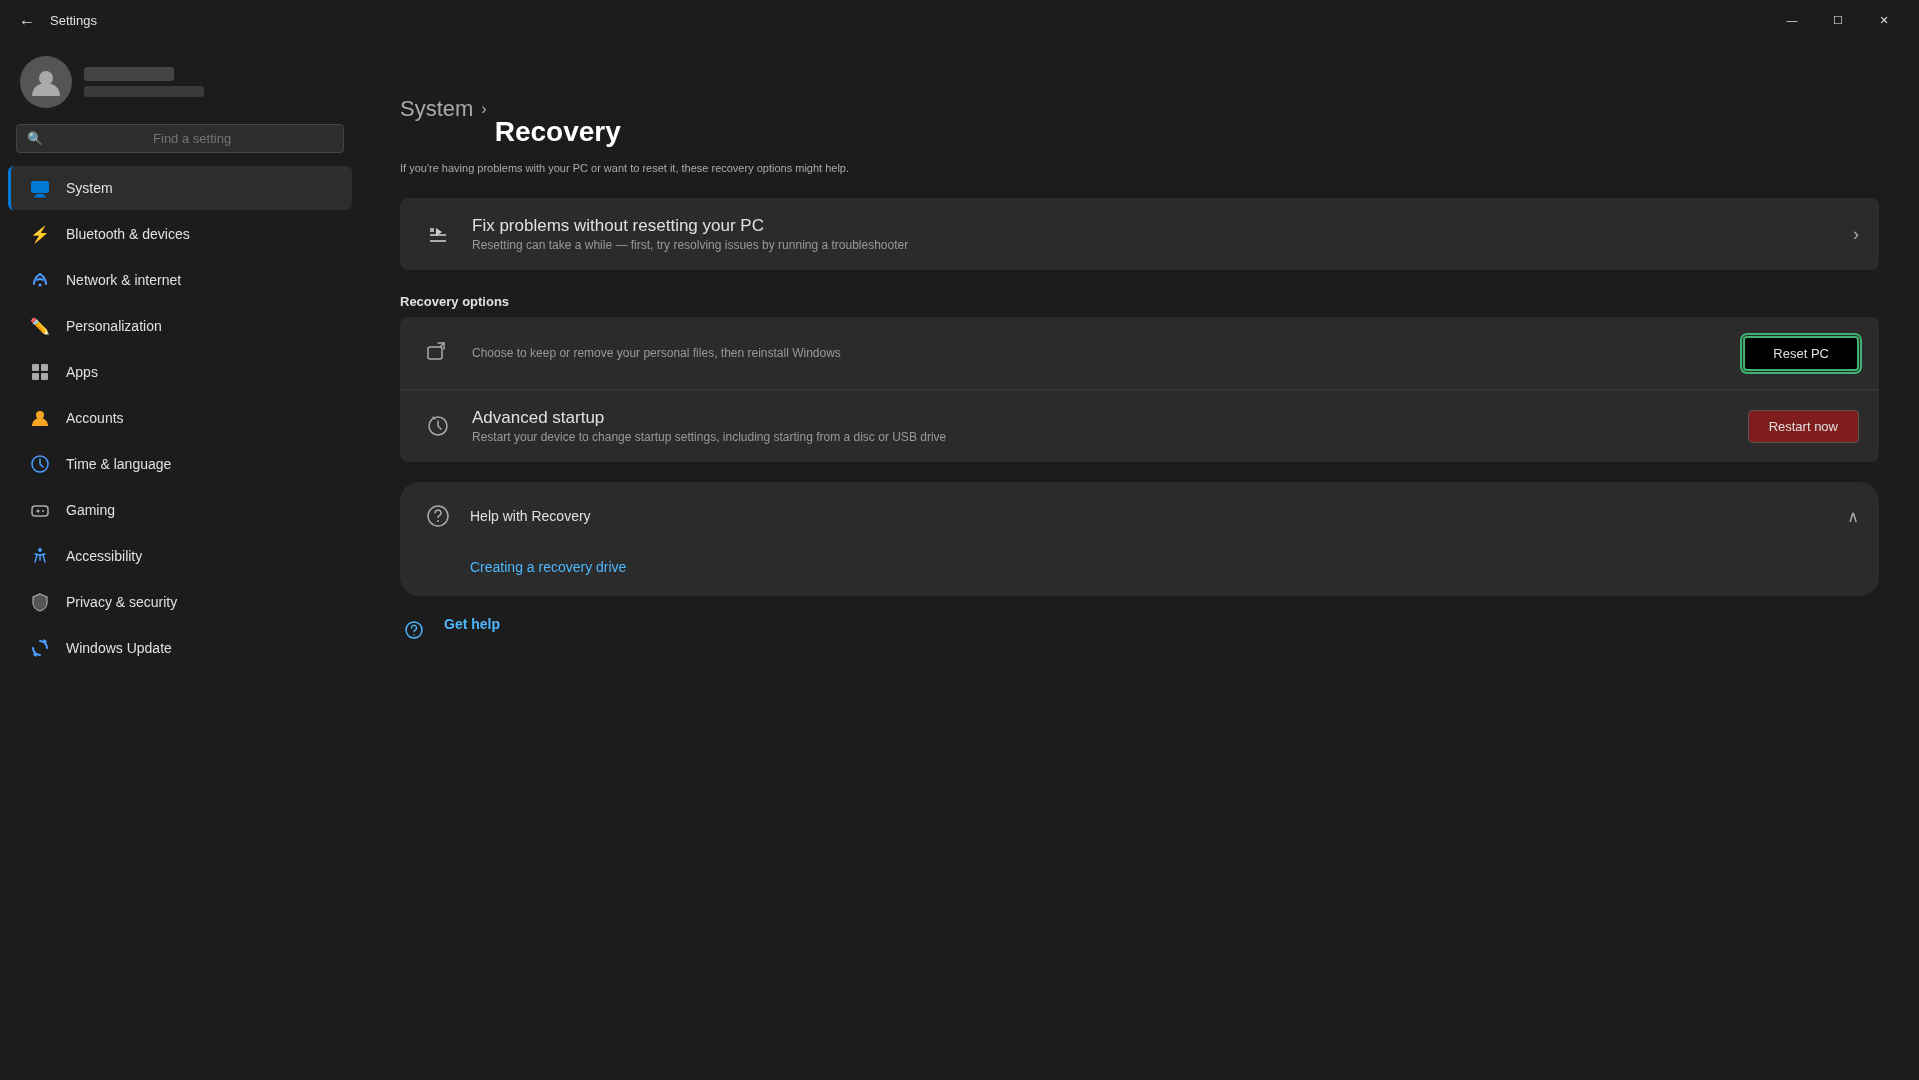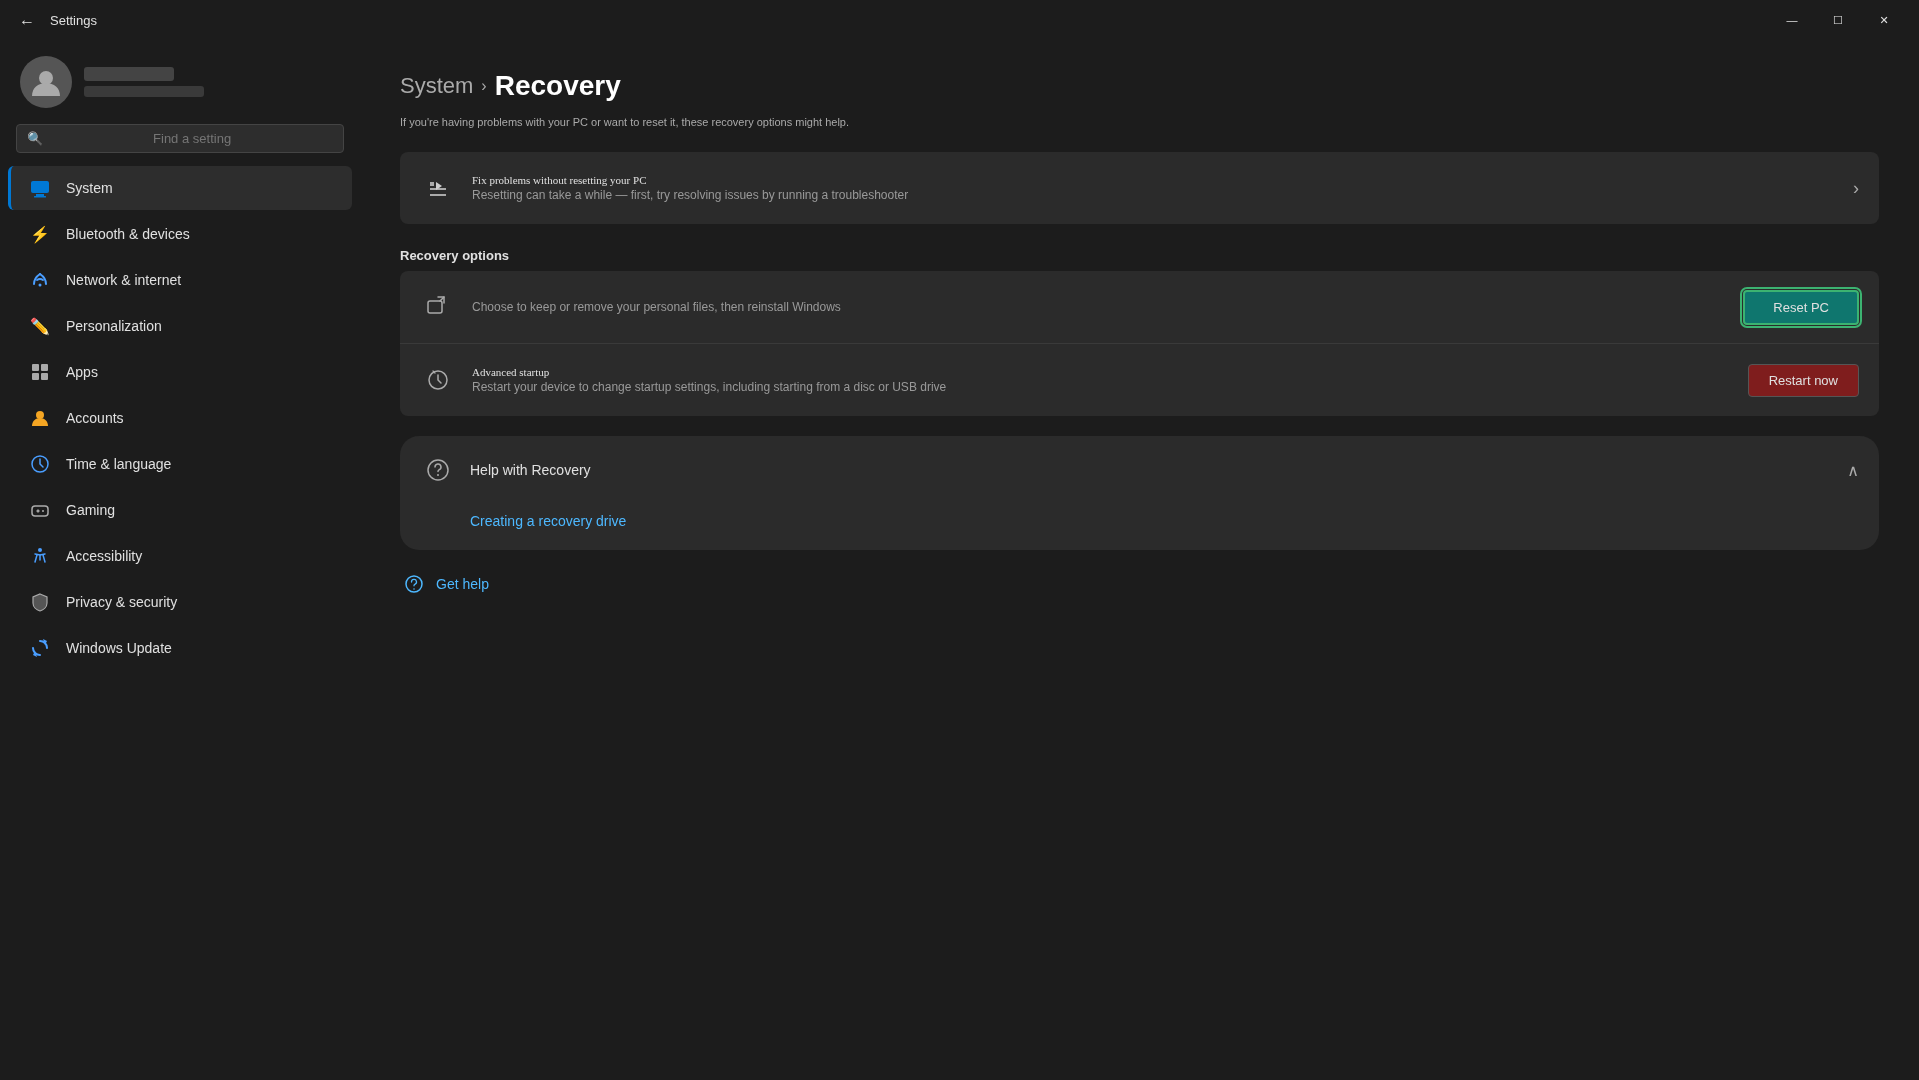--- a/index.html
+++ b/index.html
@@ -183,20 +183,21 @@
     .breadcrumb-system {
       font-size: 22px;
       color: #aaa;
       cursor: pointer;
     }
     .breadcrumb-chevron { color: #aaa; font-size: 16px; }
     .breadcrumb-current {
       font-size: 28px;
       font-weight: 600;
       color: #fff;
+      margin-top: 46px;
     }
 
     .page-subtitle {
       font-size: 11px;
       color: #aaa;
       margin-bottom: 24px;
     }
 
     
     .card {
@@ -216,41 +217,41 @@
       width: 36px;
       height: 36px;
       display: flex;
       align-items: center;
       justify-content: center;
       font-size: 22px;
       flex-shrink: 0;
       color: #ccc;
     }
     .card-text { flex: 1; }
-    .card-title { font-size: 11px; color: #e0e0e0; margin-bottom: 2px; font-family: Liberation Serif, serif; }
+    .card-title { font-size: 17px; color: #e0e0e0; margin-bottom: 2px; }
     .card-desc { font-size: 12px; color: #999; }
     .card-action { margin-left: auto; }
     .card-chevron { color: #aaa; font-size: 18px; }
 
     
     .btn {
       padding: 8px 20px;
       border-radius: 4px;
       border: none;
       cursor: pointer;
       font-size: 13px;
       font-family: 'Segoe UI', sans-serif;
     }
     .btn-default {
       background: #7f1d1d;
       color: #e0e0e0;
       border: 1px solid #555;
     }
     .btn-reset-pc {
-      background: #0f766e;
+      background: #000000;
       color: #e0e0e0;
       border: 2px solid #3cb371;
       outline: 2px solid #3cb371;
       outline-offset: 1px;
       padding: 8px 28px;
       font-size: 13px;
     }
 
     
     .section-header {
@@ -284,22 +285,22 @@
 
     
     .bottom-links {
       margin-top: 20px;
       display: flex;
       flex-direction: column;
       gap: 10px;
     }
     .bottom-link-row {
       display: flex;
-      align-items: center;
-      gap: 8px;
+      gap: 16px;
+      font-weight: bold;
     }
     .bottom-link-icon {
       width: 28px;
       height: 28px;
       display: flex;
       align-items: center;
       justify-content: center;
       font-size: 16px;
       color: #aaa;
     }

